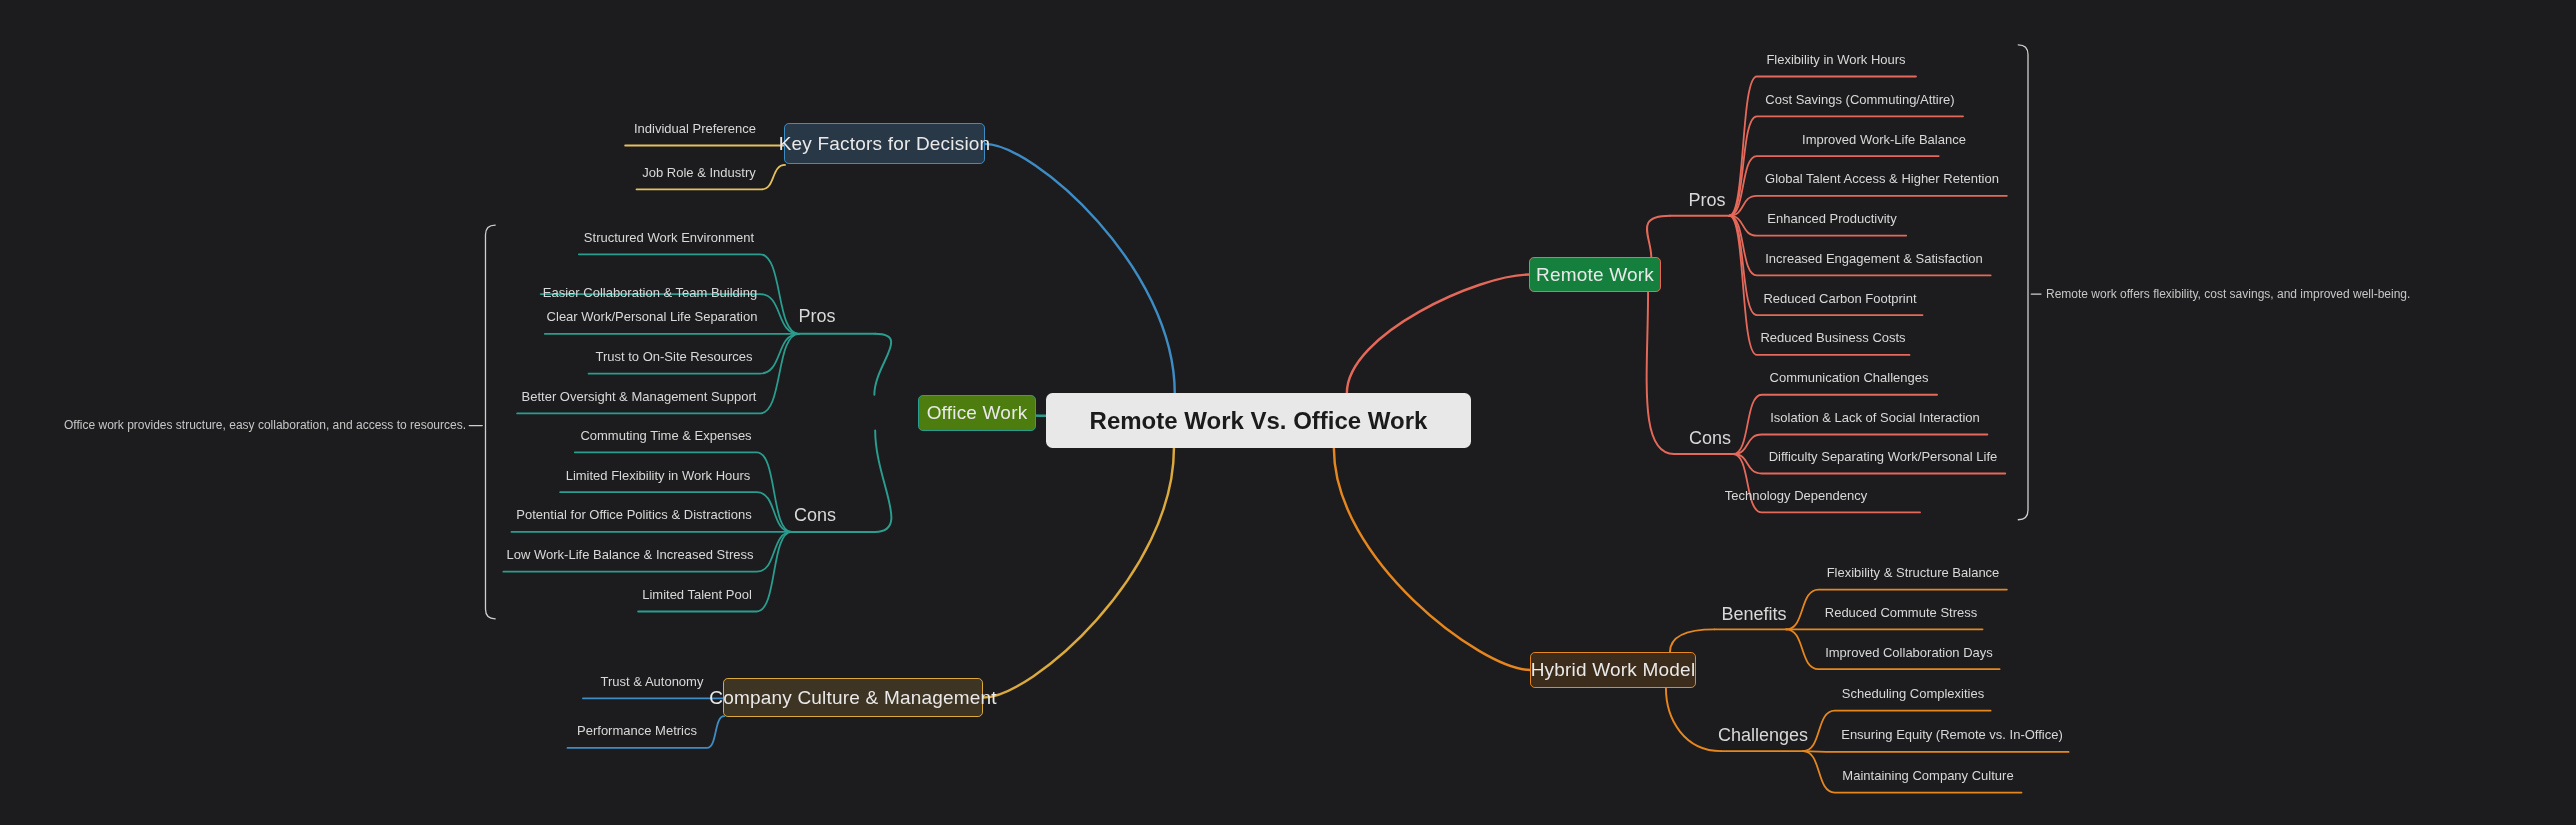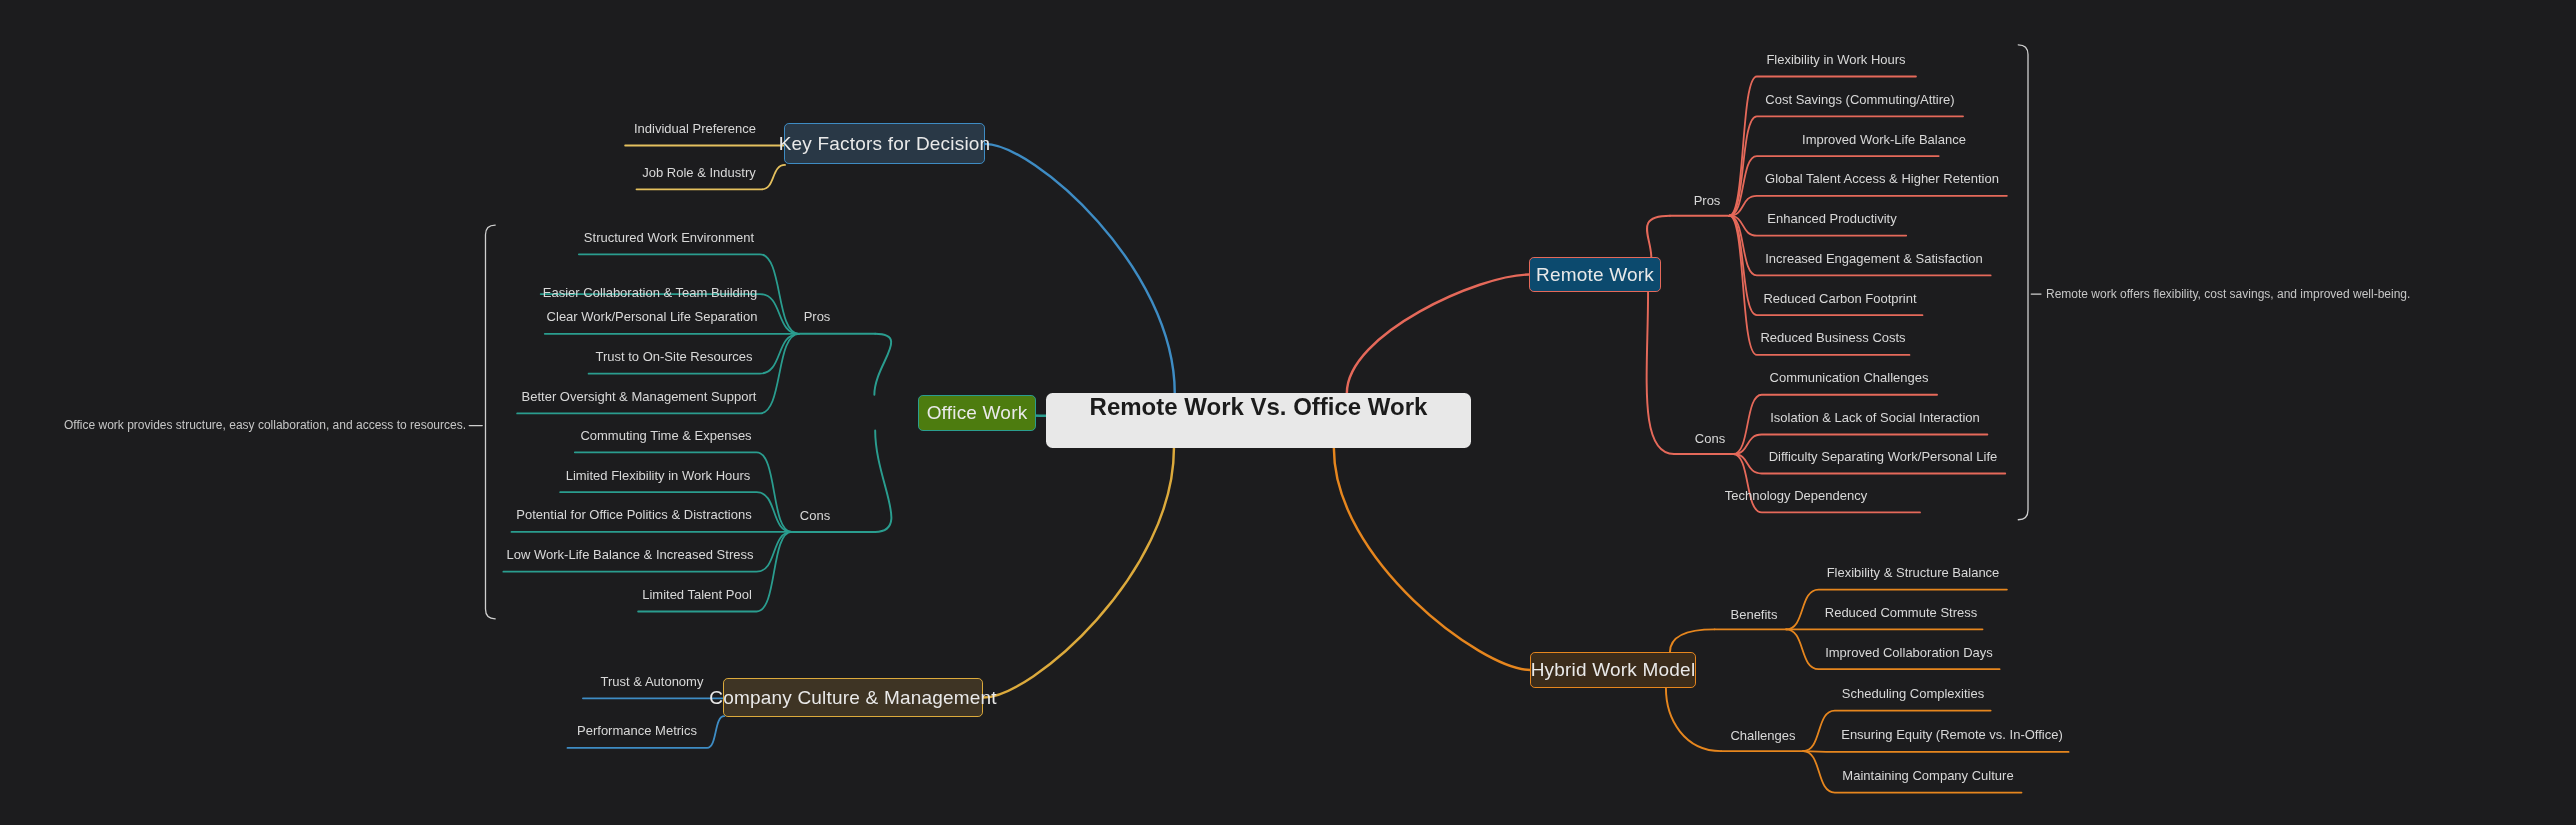--- a/index.html
+++ b/index.html
@@ -5,25 +5,25 @@
   html,body{margin:0;padding:0;background:#141416;}
   .canvas{position:relative;width:2576px;height:826px;background:#1c1c1e;overflow:hidden;
           font-family:"Liberation Sans",sans-serif;}
   svg.edges{position:absolute;left:0;top:0;display:block;}
   #nodes{position:absolute;left:0;top:0;width:100%;height:100%;}
   .topic{position:absolute;display:flex;align-items:center;justify-content:center;
          border:1.6px solid;border-radius:4.9px;box-sizing:border-box;font-size:19px;
          color:#e9e9e9;white-space:nowrap;letter-spacing:0.2px;}
   .leaf{position:absolute;transform:translateX(-50%);font-size:13px;color:#d8d8d8;
         white-space:nowrap;height:16px;line-height:16px;}
-  .grouplabel{position:absolute;transform:translate(-50%,-50%);font-size:13px;color:#d8d8d8;
+  .grouplabel{position:absolute;transform:translate(-50%,-50%);font-size:18px;color:#d8d8d8;
         white-space:nowrap;}
   .annotation{position:absolute;font-size:12px;color:#c6c6c6;white-space:nowrap;
         height:16px;line-height:16px;}
-  .center-node{position:absolute;display:flex;justify-content:center;
+  .center-node{position:absolute;display:flex;align-items:center;justify-content:center;
         background:#e8e8e8;border-radius:6.5px;color:#1b1b1b;font-size:24px;font-weight:700;
         white-space:nowrap;}
 </style>
 </head>
 <body>
 
 <div class="canvas" style="background: rgb(28, 28, 30);">
   <svg id="edges" class="edges" width="2576" height="826" viewBox="0 0 3173 1017">
       <path d="M 1447 484 C 1447 330.5 1273 177 1213 177" stroke="#3e8cc4" stroke-width="3" fill="none" stroke-linecap="round" stroke-linejoin="round"></path>
       <path d="M 770 179 H 942 C 957 179 952 179 967 179" stroke="#e4c05e" stroke-width="2.2" fill="none" stroke-linecap="round" stroke-linejoin="round"></path>
@@ -108,21 +108,21 @@
       <div class="leaf" style="left: 1832px; top: 211px;">Enhanced Productivity</div>
       <div class="leaf" style="left: 1874px; top: 251px;">Increased Engagement &amp; Satisfaction</div>
       <div class="leaf" style="left: 1840px; top: 291px;">Reduced Carbon Footprint</div>
       <div class="leaf" style="left: 1833px; top: 330px;">Reduced Business Costs</div>
       <div class="grouplabel" style="left: 1710px; top: 438px;">Cons</div>
       <div class="leaf" style="left: 1849px; top: 370px;">Communication Challenges</div>
       <div class="leaf" style="left: 1875px; top: 410px;">Isolation &amp; Lack of Social Interaction</div>
       <div class="leaf" style="left: 1883px; top: 449px;">Difficulty Separating Work/Personal Life</div>
       <div class="leaf" style="left: 1796px; top: 488px;">Technology Dependency</div>
       <div class="annotation" style="left: 2046px; top: 286px;">Remote work offers flexibility, cost savings, and improved well-being.</div>
-      <div class="topic" style="left: 1529px; top: 257px; width: 132px; height: 35px; background: #0c4a6e; border-color: rgb(229, 105, 90);">Remote Work</div>
+      <div class="topic" style="left: 1529px; top: 257px; width: 132px; height: 35px; background: #15803d; border-color: rgb(229, 105, 90);">Remote Work</div>
       <div class="grouplabel" style="left: 1754px; top: 614px;">Benefits</div>
       <div class="leaf" style="left: 1913px; top: 565px;">Flexibility &amp; Structure Balance</div>
       <div class="leaf" style="left: 1901px; top: 605px;">Reduced Commute Stress</div>
       <div class="leaf" style="left: 1909px; top: 645px;">Improved Collaboration Days</div>
       <div class="grouplabel" style="left: 1763px; top: 735px;">Challenges</div>
       <div class="leaf" style="left: 1913px; top: 686px;">Scheduling Complexities</div>
       <div class="leaf" style="left: 1952px; top: 727px;">Ensuring Equity (Remote vs. In-Office)</div>
       <div class="leaf" style="left: 1928px; top: 768px;">Maintaining Company Culture</div>
       <div class="topic" style="left: 1530px; top: 652px; width: 166px; height: 36px; background: rgb(59, 44, 27); border-color: rgb(230, 134, 30);">Hybrid Work Model</div>
     </div>

